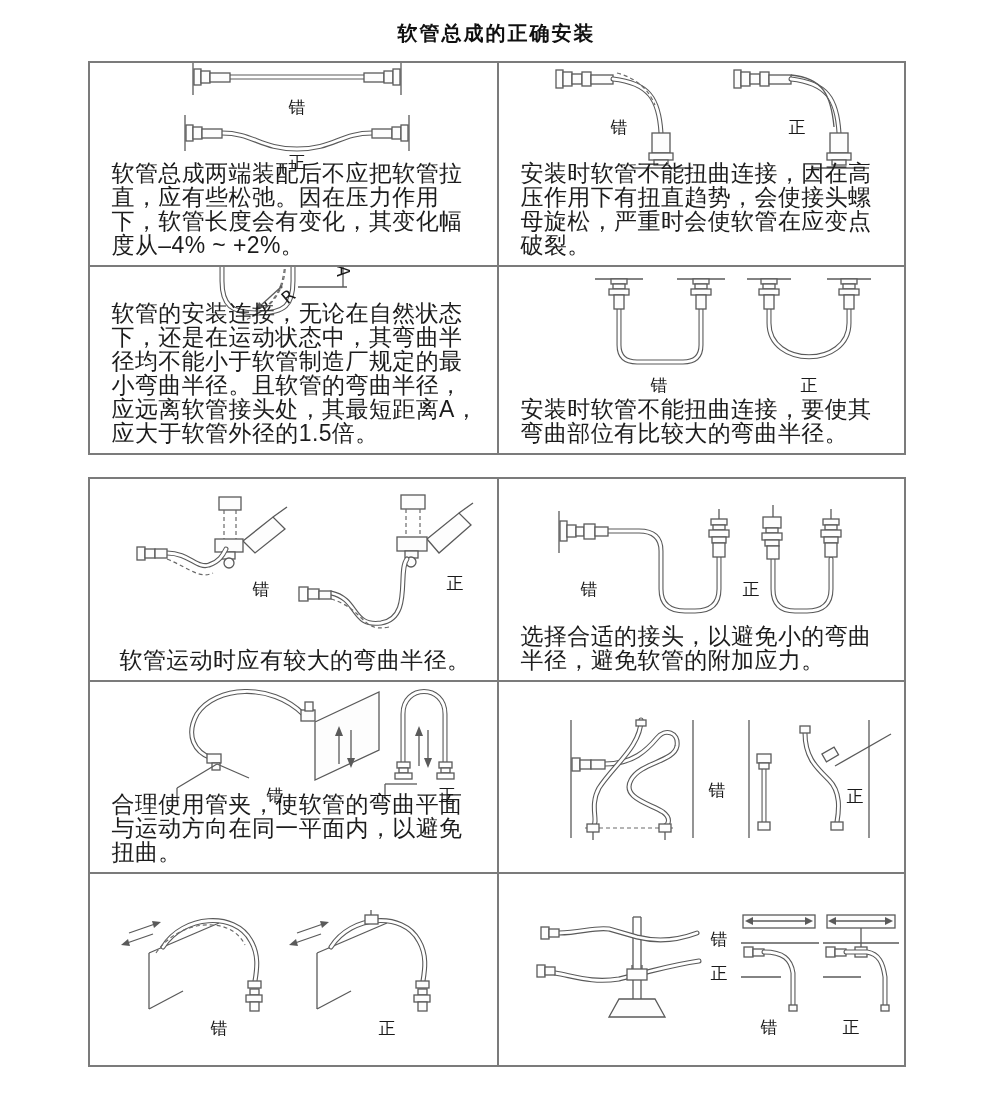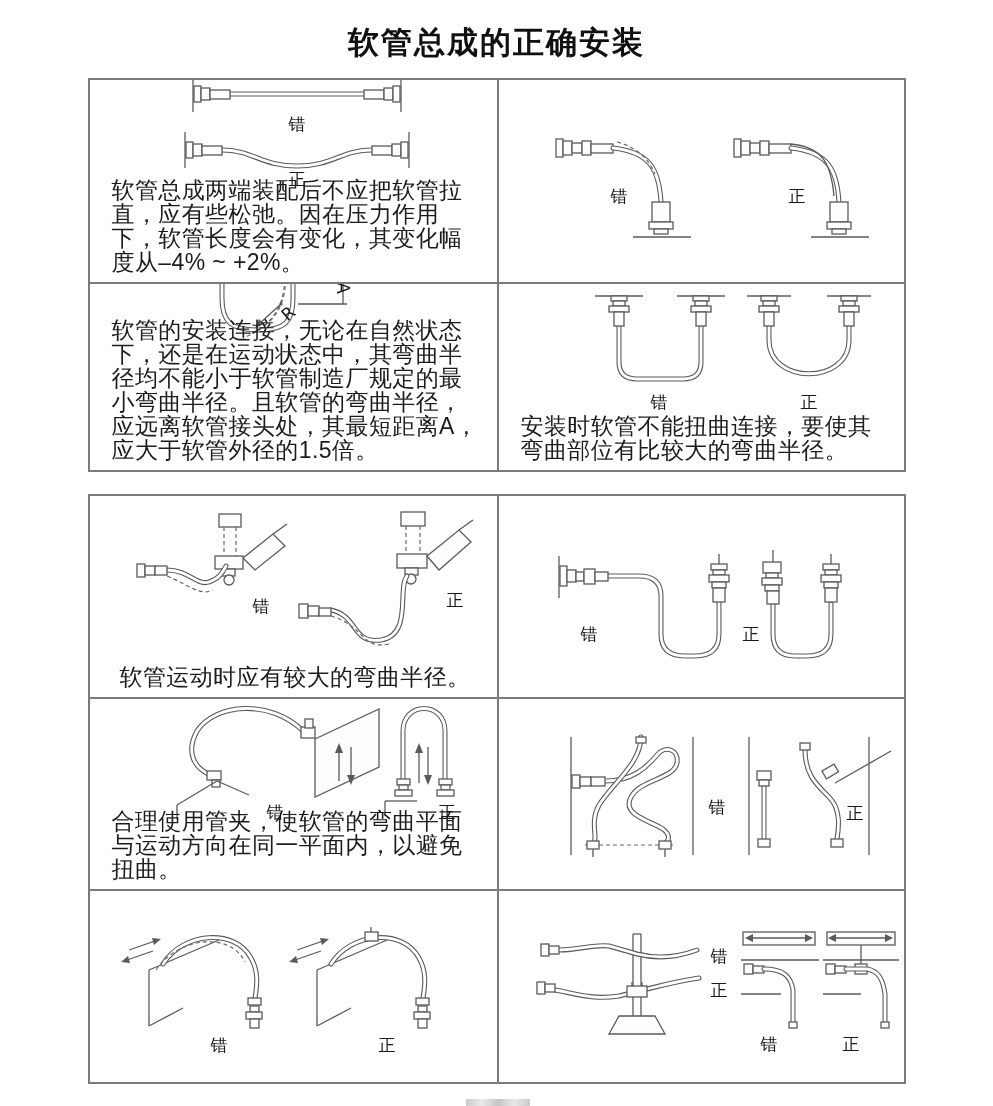--- a/index.html
+++ b/index.html
@@ -1,19 +1,19 @@
 <!DOCTYPE html>
 <html><head>
 <meta charset="utf-8">
 <style>
   html,body{margin:0;padding:0;background:#ffffff;}
   body{width:993px;height:1106px;position:relative;overflow:hidden;
        font-family:"Liberation Sans","DejaVu Sans",sans-serif;color:#222;}
   .page{width:993px;height:1106px;position:relative;}
-  .title{margin:1px;padding-top:21px;text-align:center;font-size:31px;font-weight:bold;
+  .title{margin:8px;padding-top:12px;text-align:center;font-size:20px;font-weight:bold;
          letter-spacing:2px;color:#101010;}
   .grid{width:814px;margin:14px auto 0;border:2px solid #7b7b7b;display:grid;
         grid-template-columns:1fr 1fr;background:#fff;}
   .grid1{grid-template-rows:202px 188px;}
   .grid2{margin-top:22px;grid-template-rows:201px 192px 193px;}
   .cell{display:flex;flex-direction:column;overflow:hidden;background:#fff;}
   .bl{border-left:2px solid #7b7b7b;}
   .bt{border-top:2px solid #7b7b7b;}
   .fig{flex:1;display:flex;align-items:center;justify-content:center;min-height:0;}
   .fig svg{display:block;}
@@ -94,20 +94,21 @@
           <path class="tube" d="M290,26 C326,30 336,46 338,80"></path>
             <path class="tube-i" d="M290,26 C326,30 336,46 338,80"></path>
           <path class="ln" d="M290,22 C322,25 330,42 333,74"></path>
           <rect class="fit" x="329" y="80" width="18" height="20"></rect>
             <rect class="fit" x="326" y="100" width="24" height="7"></rect>
             <rect class="fit" x="331" y="107" width="14" height="5"></rect>
           <line class="ln" x1="310" y1="115" x2="368" y2="115"></line>
           <text x="296" y="80" text-anchor="middle">正</text>
         </svg>
       </div>
+      <p class="caption">安装时软管不能扭曲连接，因在高压作用下有扭直趋势，会使接头螺母旋松，严重时会使软管在应变点破裂。</p>
     </div>
 
     <div class="cell bt">
       <div class="fig">
         <svg width="400" height="86" viewBox="0 0 400 86">
           <line class="ln" x1="116" y1="4" x2="144" y2="4"></line>
             <line class="ln" x1="182" y1="4" x2="226" y2="4"></line>
           <path class="tube" d="M129,14 L129,40 C129,64 138,72 165,72 C192,72 200,64 200,40 L200,14"></path>
             <path class="tube-i" d="M129,14 L129,40 C129,64 138,72 165,72 C192,72 200,64 200,40 L200,14"></path>
           <path class="dsh" d="M192,14 C192,44 184,62 158,76"></path>
@@ -234,20 +235,21 @@
             <rect class="fit" x="266" y="63" width="12" height="13"></rect>
           <line class="ln" x1="330" y1="26" x2="330" y2="36"></line>
           <rect class="fit" x="322" y="36" width="16" height="6"></rect>
             <rect class="fit" x="324" y="42" width="12" height="5"></rect>
             <rect class="fit" x="320" y="47" width="20" height="7"></rect>
             <rect class="fit" x="323" y="54" width="14" height="6"></rect>
             <rect class="fit" x="324" y="60" width="12" height="14"></rect>
           <text x="250" y="112" text-anchor="middle">正</text>
         </svg>
       </div>
+      <p class="caption">选择合适的接头，以避免小的弯曲半径，避免软管的附加应力。</p>
     </div>
 
     <div class="cell bt">
       <div class="fig">
         <svg width="400" height="134" viewBox="0 0 400 134">
           <polygon class="fit" points="222,52 286,22 286,80 222,110"></polygon>
           <line class="ln" x1="246" y1="64" x2="246" y2="94"></line>
             <polygon class="ah" points="246,56 242,66 250,66"></polygon>
           <line class="ln" x1="258" y1="60" x2="258" y2="90"></line>
             <polygon class="ah" points="258,98 254,88 262,88"></polygon>

